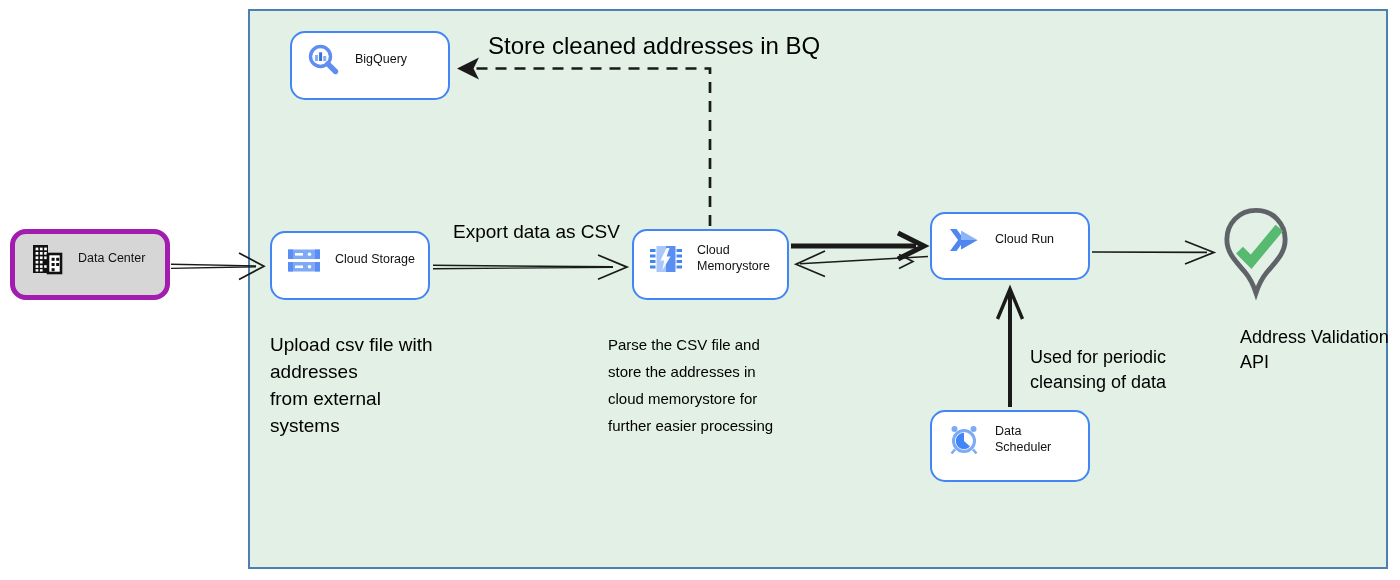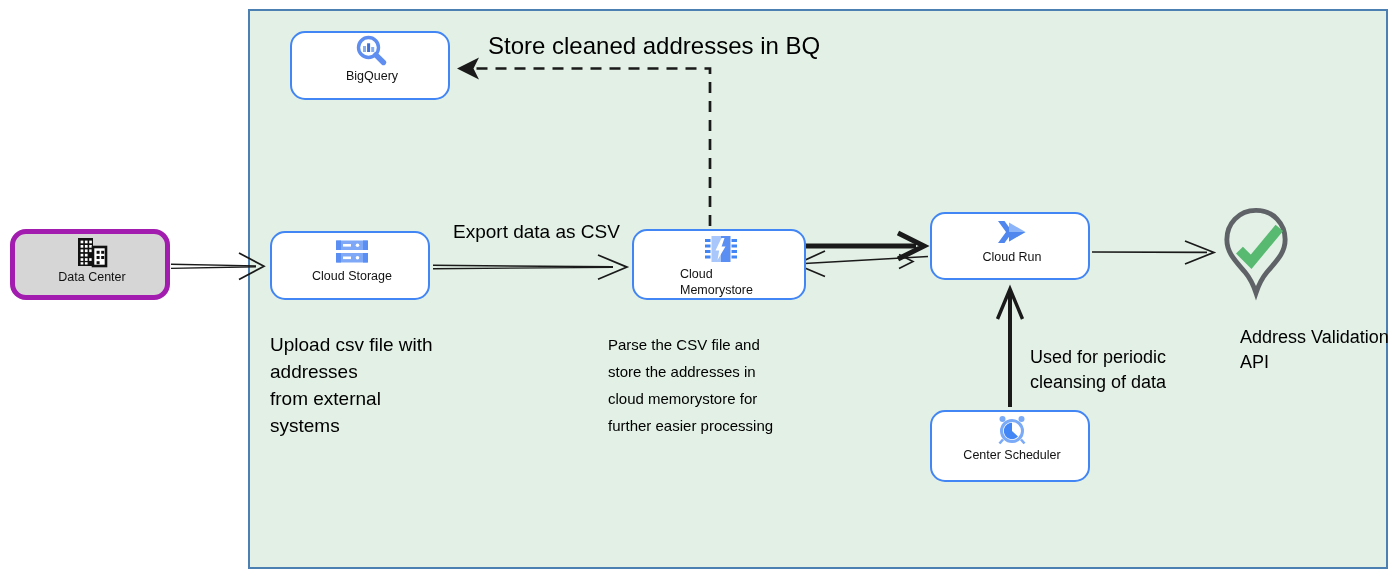--- a/index.html
+++ b/index.html
@@ -5,28 +5,28 @@
   html,body{margin:0;padding:0;background:#ffffff;font-family:"Liberation Sans",sans-serif;}
   #canvas{position:relative;width:1400px;height:580px;background:#ffffff;overflow:hidden;}
 
   .boundary{
     position:absolute;left:248px;top:9px;width:1140px;height:560px;
     background:#e2f0e5;border:2px solid #4c7fb2;box-sizing:border-box;
   }
 
   .node{
     position:absolute;background:#ffffff;border:2px solid #4285f4;border-radius:15px;
-    box-sizing:border-box;display:flex;align-items:center;padding:0 10px 12px 14px;flex-direction:column;
+    box-sizing:border-box;display:flex;align-items:center;padding:0 10px 12px 14px;gap:13px;
   }
   .node .icon{flex:0 0 auto;width:36px;height:36px;display:block;}
   .node .lbl{font-size:12.5px;color:#111;line-height:1.25;}
 
   .node-bigquery{left:290px;top:31px;width:160px;height:69px;}
   .node-storage{left:270px;top:231px;width:160px;height:69px;align-items:center;}
-  .node-memstore{left:632px;top:229px;width:174px;height:71px;}
+  .node-memstore{left:632px;top:229px;width:157px;height:71px;}
   .node-run{left:930px;top:212px;width:160px;height:68px;}
   .node-scheduler{left:930px;top:410px;width:160px;height:72px;}
 
   .node-datacenter{
     left:10px;top:229px;width:160px;height:71px;
     background:#d6d6d6;border:5px solid #a21caf;border-radius:16px;
   }
 
   .ann{position:absolute;color:#000;}
   .pre{white-space:pre-line;}
@@ -182,21 +182,21 @@
 
   <div class="node node-scheduler">
     <svg class="icon" viewBox="0 0 36 36">
       <circle cx="8.5" cy="7" r="3" fill="#7baaf7"></circle>
       <circle cx="27.5" cy="7" r="3" fill="#7baaf7"></circle>
       <line x1="9" y1="27.5" x2="5.5" y2="31.5" stroke="#7baaf7" stroke-width="2.6"></line>
       <line x1="27" y1="27.5" x2="30.5" y2="31.5" stroke="#7baaf7" stroke-width="2.6"></line>
       <circle cx="18" cy="19" r="10.5" fill="#ffffff" stroke="#7baaf7" stroke-width="3"></circle>
       <path d="M18 19 L18 10.8 A8.2 8.2 0 1 0 24 24.6 Z" fill="#4285f4"></path>
     </svg>
-    <span class="lbl">Center Scheduler</span>
+    <span class="lbl">Data Scheduler</span>
   </div>
 
   <svg class="pin" viewBox="0 0 70 100">
     <path d="M35 4 C17 4 5 18 5 34 C5 48 14 56 24 68 C29 74 32 80 35 89 C38 80 41 74 46 68 C56 56 65 48 65 34 C65 18 53 4 35 4 Z" fill="none" stroke="#5f6368" stroke-width="5"></path>
     <path d="M18 45 L30 57 L59 22" fill="none" stroke="#58b971" stroke-width="10" stroke-linecap="butt" stroke-linejoin="miter"></path>
   </svg>
   <div class="ann lbl-pin">Address Validation API</div>
 
   <div class="ann lbl-store-cleaned">Store cleaned addresses in BQ</div>
   <div class="ann lbl-export">Export data as CSV</div>

